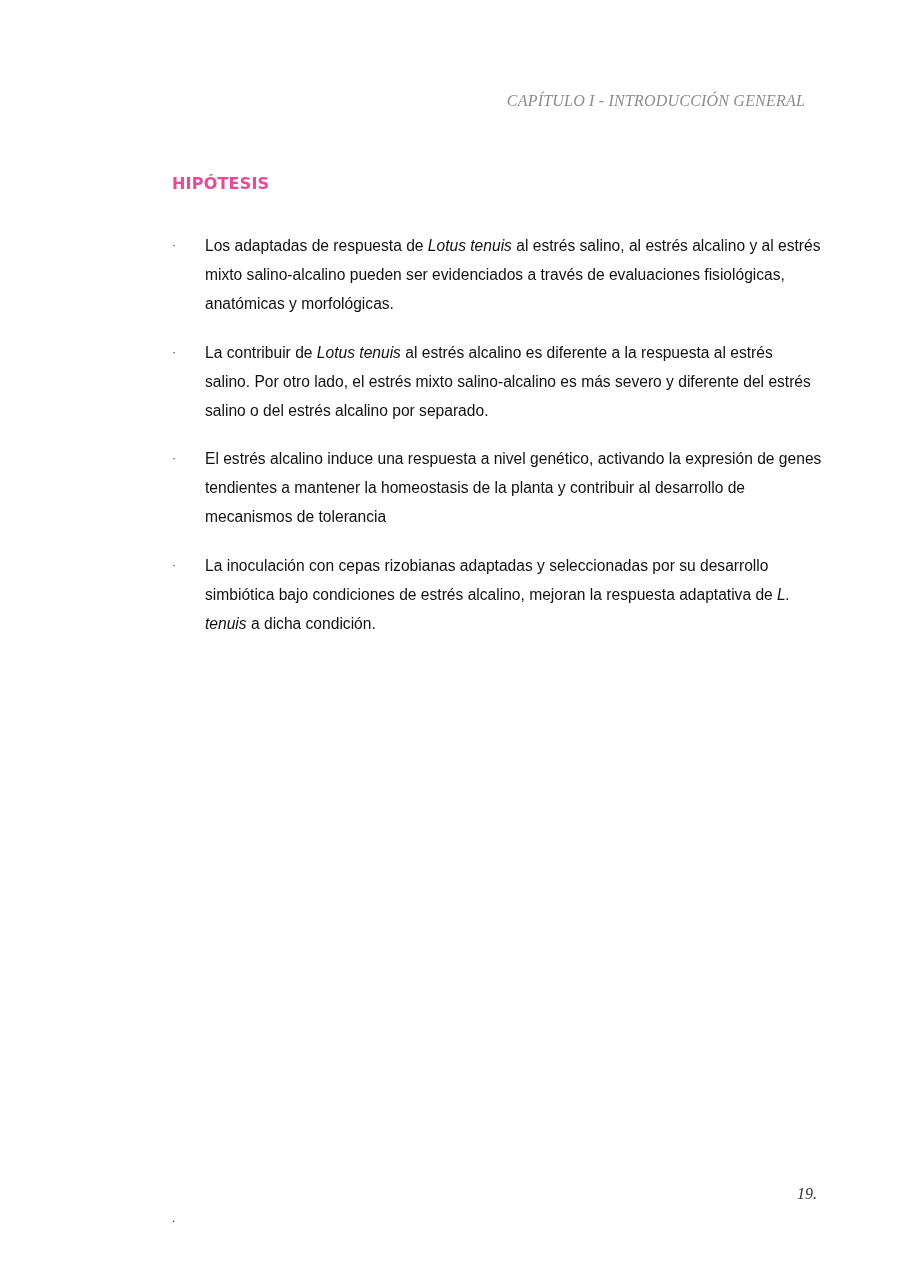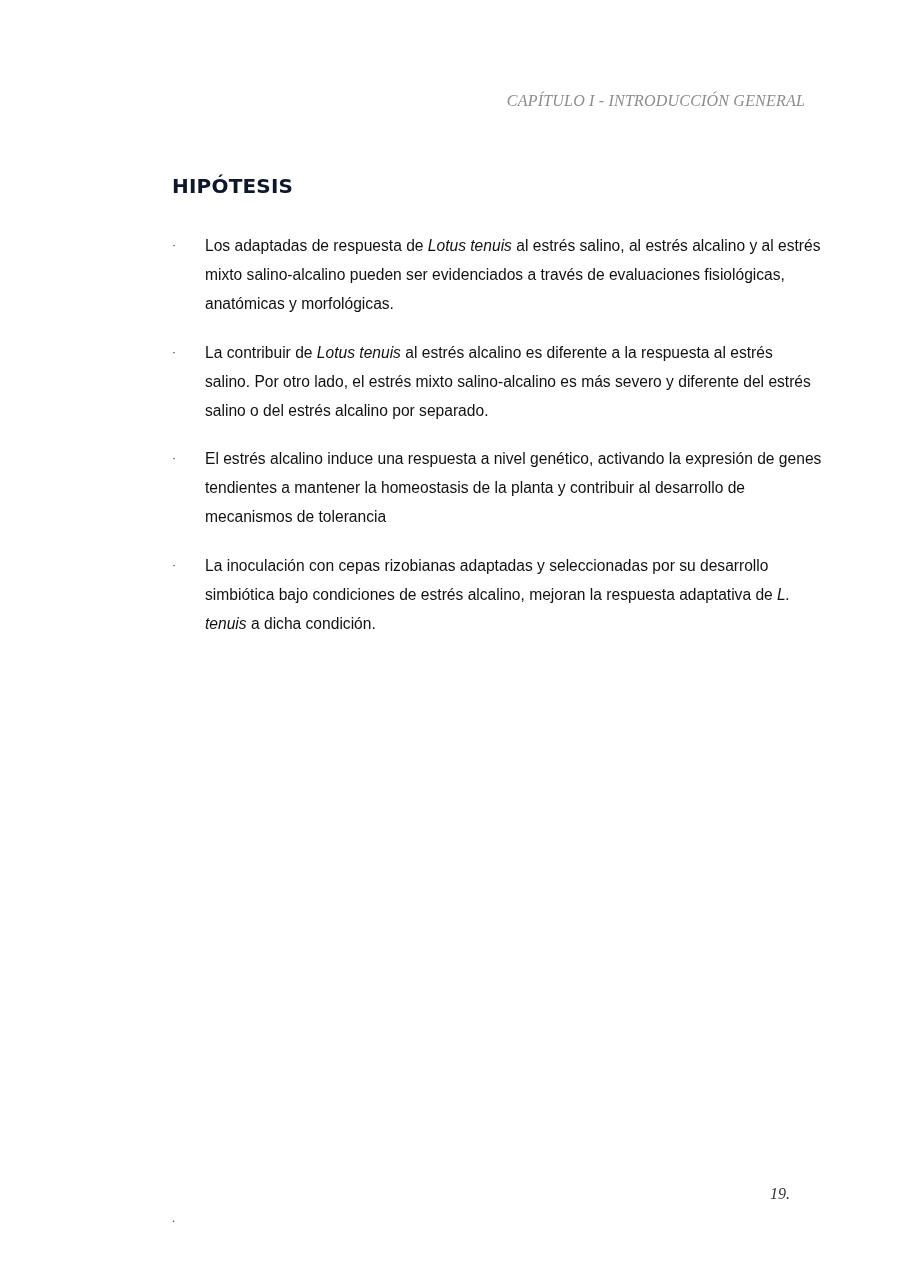--- a/index.html
+++ b/index.html
@@ -4,32 +4,32 @@
   <style>
     html, body { margin: 0; padding: 0; background: #ffffff; }
     body { width: 905px; height: 1280px; position: relative; overflow: hidden; }
     .running-header {
       position: absolute; left: 0; top: 92px; width: 793px; text-align: right;
       font-family: "Liberation Serif", serif; font-style: italic; font-size: 16px;
       color: #8c8c8c; letter-spacing: 0.2px; margin-left: 12px;
     }
     .section-title {
       position: absolute; left: 172px; top: 174px;
-      font-family: "DejaVu Sans", sans-serif; font-weight: bold; font-size: 20px;
-      color: #0f172a; letter-spacing: 0.2px;
+      font-family: "DejaVu Sans", sans-serif; font-weight: bold; font-size: 16px;
+      color: #ec4899; letter-spacing: 0.2px;
     }
     .hyp-list { position: absolute; left: 172px; top: 231px; width: 650px; margin: 0; padding: 0; list-style: none; }
     .hyp-item {
       position: relative; padding-left: 33px; margin-bottom: 19.5px;
       font-family: "Liberation Sans", sans-serif; font-size: 15.6px; line-height: 29px;
       color: #111111;
     }
     .bullet { position: absolute; left: 0; top: 0; font-size: 12px; color: #333; }
     .page-number {
-      position: absolute; left: 770px; top: 1185px;
+      position: absolute; left: 797px; top: 1185px;
       font-family: "Liberation Serif", serif; font-style: italic; font-size: 16px; color: #333333;
     }
     .footer-dot { position: absolute; left: 172px; top: 1211px; font-size: 12px; color: #333; }
   </style>
 </head>
 <body>
 
 <div class="running-header">CAPÍTULO I - INTRODUCCIÓN GENERAL</div>
 
 <h1 class="section-title" style="margin:0;">HIPÓTESIS</h1>

